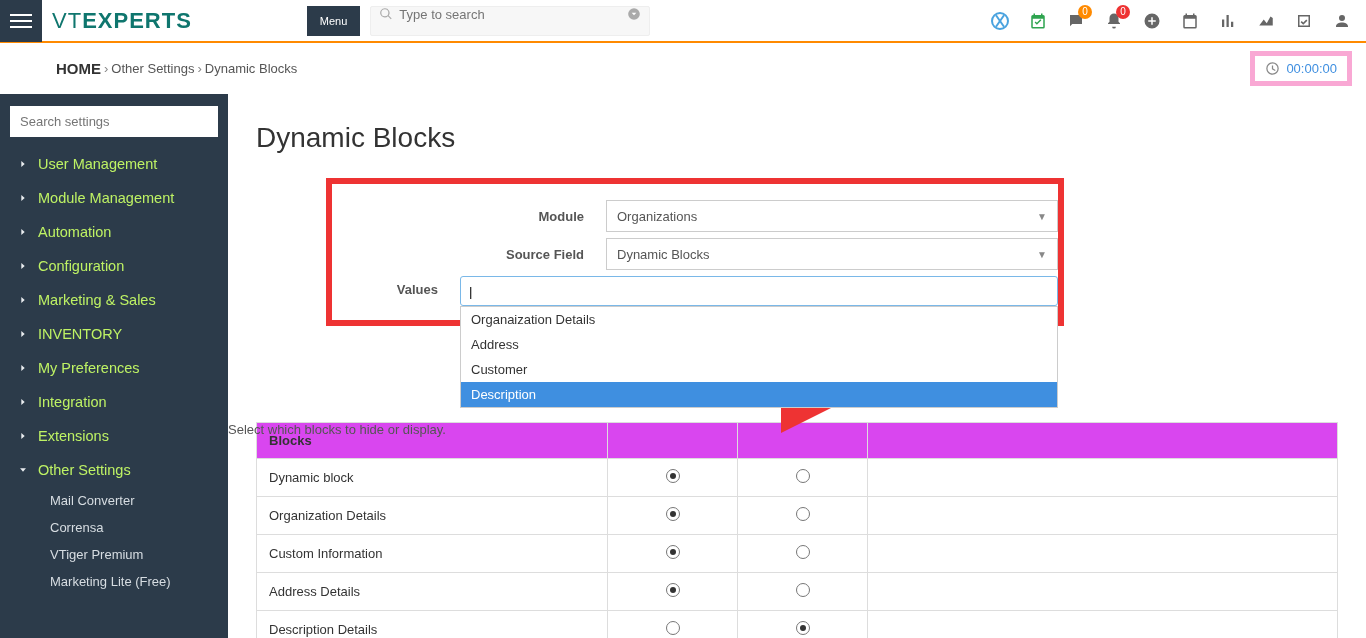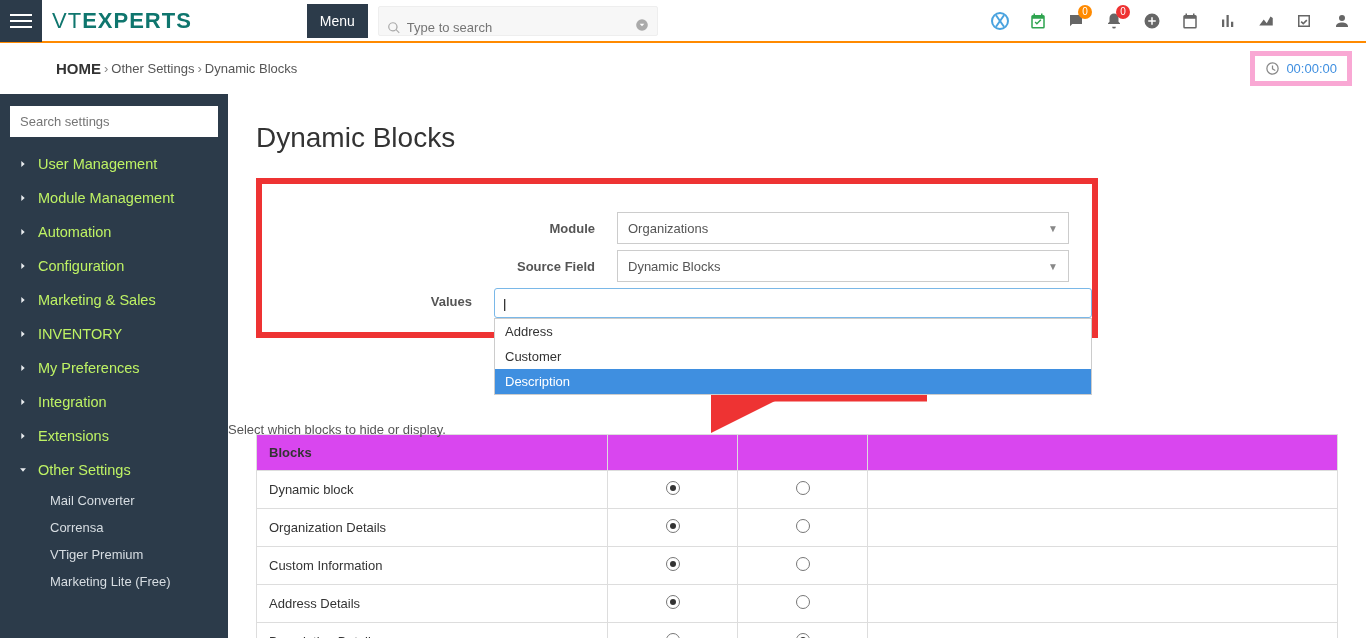--- a/index.html
+++ b/index.html
@@ -5,22 +5,22 @@
 *{box-sizing:border-box;margin:0;padding:0;font-family:"Helvetica Neue",Arial,sans-serif}
 body{background:#fff;color:#333;font-size:13px}
 .topbar{height:43px;display:flex;align-items:center;border-bottom:2px solid #ff8a00;padding-right:8px}
 .hamburger{width:42px;height:43px;background:#2c3b4a;display:flex;align-items:center;justify-content:center;cursor:pointer}
 .hamburger span{display:block;width:22px;height:2px;background:#fff;position:relative}
 .hamburger span::before,.hamburger span::after{content:"";position:absolute;left:0;width:22px;height:2px;background:#fff}
 .hamburger span::before{top:-6px}
 .hamburger span::after{top:6px}
 .logo{margin-left:10px;font-size:22px;letter-spacing:1px;font-weight:400;color:#0f766e}
 .logo b{font-weight:700}
-.menu-btn{margin-left:115px;background:#2c3b4a;color:#fff;padding:8px 12px;border:1px solid #2c3b4a;font-size:14px;cursor:pointer}
-.search-wrap{margin-left:10px;display:flex;align-items:flex-end;background:#f7f7f7;border:1px solid #eee;border-radius:2px;height:30px;padding:0 8px;width:280px}
+.menu-btn{margin-left:115px;background:#2c3b4a;color:#fff;padding:8px 12px;border:1px solid #2c3b4a;font-size:11px;cursor:pointer}
+.search-wrap{margin-left:10px;display:flex;align-items:flex-start;background:#f7f7f7;border:1px solid #eee;border-radius:2px;height:30px;padding:0 8px;width:280px}
 .search-wrap svg{width:14px;height:14px;fill:#aaa}
 .search-wrap input{border:none;background:transparent;outline:none;font-size:13px;margin-left:6px;flex:1;color:#555}
 .search-wrap .dd{margin-left:auto;color:#aaa}
 .top-icons{margin-left:auto;display:flex;align-items:center;gap:6px}
 .ticon{width:32px;height:32px;display:flex;align-items:center;justify-content:center;color:#666;position:relative;cursor:pointer}
 .ticon svg{width:18px;height:18px;fill:#666}
 .xlogo{width:18px;height:18px;border-radius:50%;border:2px solid #4aa3df;display:inline-block;position:relative}
 .xlogo::before,.xlogo::after{content:"";position:absolute;width:2px;height:14px;background:#4aa3df;top:0;left:6px;transform-origin:center}
 .xlogo::before{transform:rotate(35deg)}
 .xlogo::after{transform:rotate(-35deg)}
@@ -35,21 +35,21 @@
 .timer-box svg{width:15px;height:15px;fill:#888}
 .layout{display:flex;min-height:560px}
 .sidebar{width:228px;background:#2c3b4a;color:#eee;padding:8px 0 30px}
 .side-search{margin:4px 10px 10px;background:#fff;border-radius:1px}
 .side-search input{width:100%;border:none;padding:8px 10px;font-size:13px;outline:none;color:#333}
 .side-item{display:flex;align-items:center;padding:9px 18px;font-size:14.5px;cursor:pointer;color:#bef264}
 .side-item .chev{margin-right:10px}
 .side-sub{padding:6px 18px 6px 50px;font-size:13px;color:#d7dde2;cursor:pointer}
 .main{flex:1;padding:12px 28px 30px;position:relative}
 h1.page-title{font-size:28px;font-weight:400;color:#333;margin:16px 0 24px}
-.redbox{border:6px solid #e33;padding:22px 0 8px;position:relative;margin-bottom:0;width:842px;}
+.redbox{border:6px solid #e33;padding:10px 0 8px;position:relative;margin-bottom:0;width:738px;margin-left:70px}
 .form-row{display:flex;align-items:center;margin:6px 0}
 .form-row label{width:355px;text-align:right;padding-right:22px;font-size:13px;color:#555;font-weight:600}
 .select-box{flex:0 0 452px;border:1px solid #ccc;height:32px;display:flex;align-items:center;padding:0 10px;background:#fff;color:#555;font-size:13px;position:relative;cursor:pointer}
 .select-box .caret{margin-left:auto;color:#888;font-size:10px}
 .values-wrap{position:relative;flex:0 0 598px}
 .values-input{width:100%;height:30px;border:1px solid #7ab8e8;border-radius:3px;padding:0 8px;outline:none}
 .dropdown-panel{position:absolute;left:0;top:30px;right:0;border:1px solid #ccc;background:#fff;z-index:5}
 .opt{padding:5px 10px;font-size:13px;color:#333;cursor:pointer}
 .opt.hl{background:#3f8fe0;color:#fff}
 .section-label{font-size:13px;color:#555;margin:14px 0 6px}
@@ -242,20 +242,21 @@
         <div class="select-box">
           <span>Dynamic Blocks</span>
           <span class="caret">▼</span>
         </div>
       </div>
       <div class="form-row" style="align-items:flex-start">
         <label style="margin-top:6px">Values</label>
         <div class="values-wrap">
           <input class="values-input" value="|" style="">
           <div class="dropdown-panel" id="dd-opts">
+              <div class="opt">Organaization Details</div>
               <div class="opt">Address</div>
               <div class="opt">Customer</div>
               <div class="opt hl">Description</div>
             </div>
         </div>
       </div>
       <div class="arrow" style="left:490px;top:201px">
         <svg width="180" height="26">
             <defs>
               <marker id="ah" markerWidth="10" markerHeight="10" refX="2" refY="5" orient="auto">

